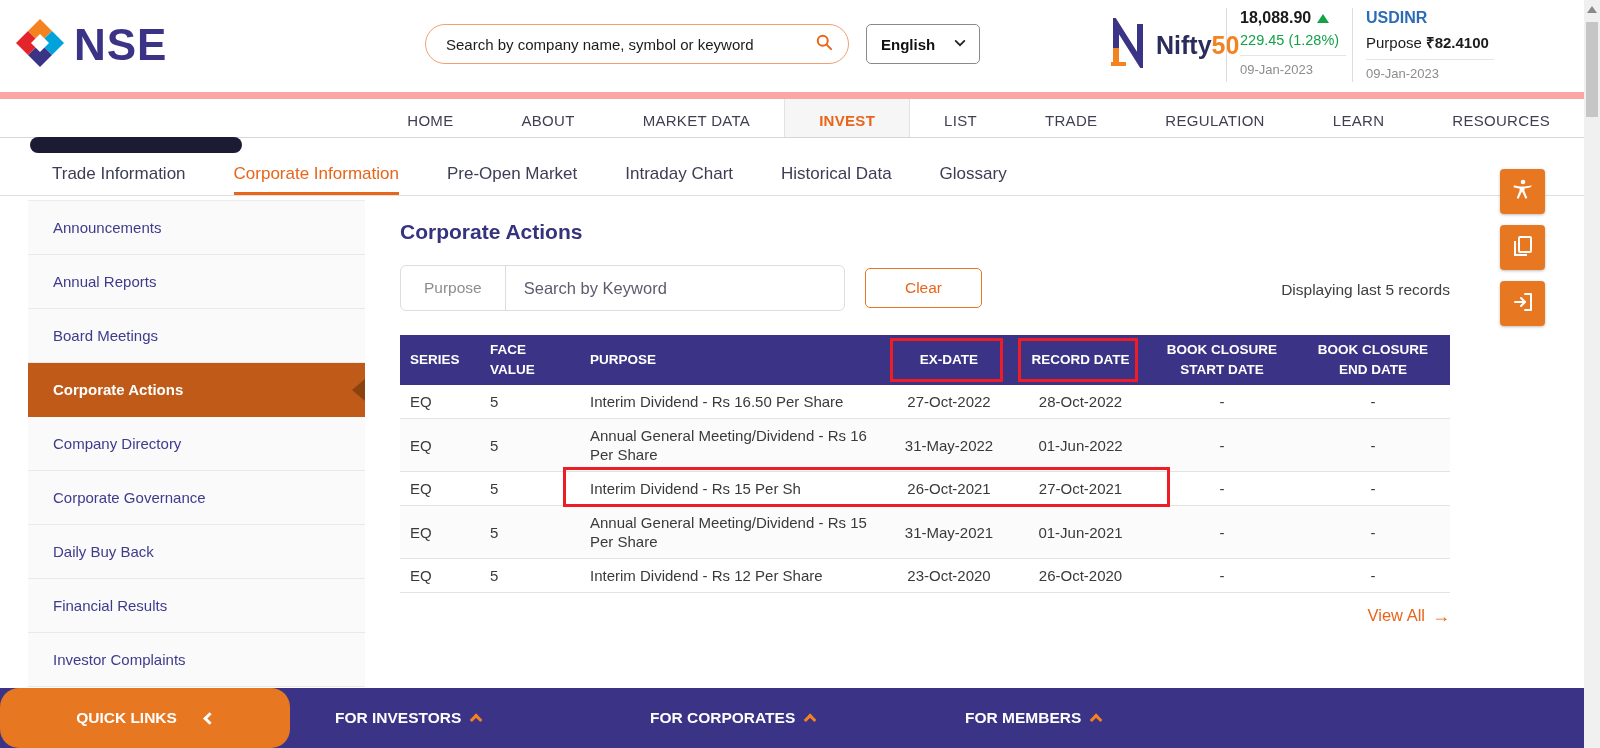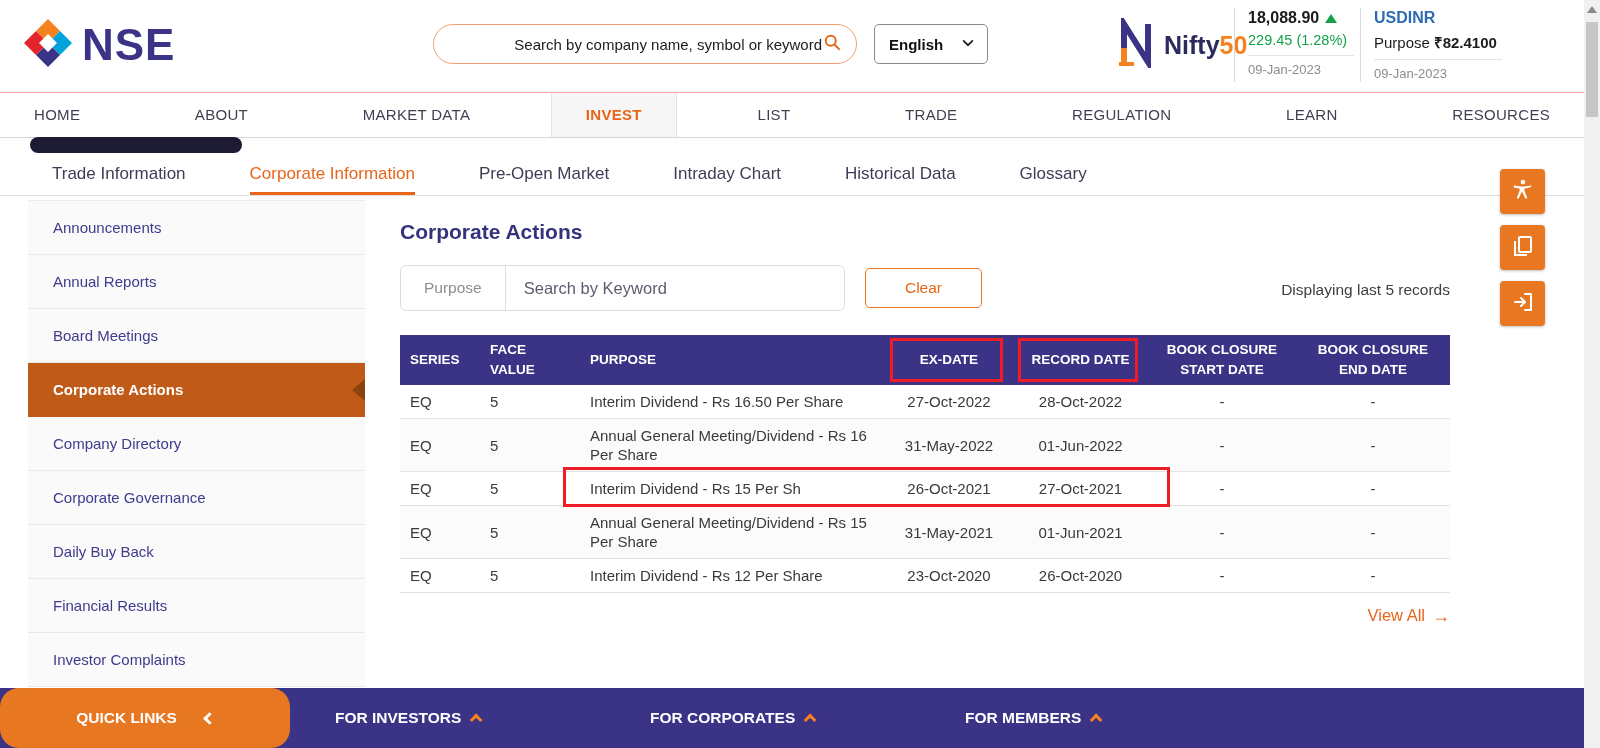--- a/index.html
+++ b/index.html
@@ -1,47 +1,47 @@
 <!DOCTYPE html>
 <html><head>
 <meta charset="utf-8">
 <style>
   * { margin:0; padding:0; box-sizing:border-box; }
   body { font-family:"Liberation Sans", sans-serif; background:#fff; }
   .page { position:relative; width:1600px; height:748px; overflow:hidden; background:#fff; }
 
   
-  .header { position:absolute; left:8px; top:0; width:1512px; height:90px; background:#fff; }
+  .header { position:absolute; left:0; top:0; width:1512px; height:90px; background:#fff; }
   .logo { position:absolute; left:14px; top:17px; display:flex; align-items:center; gap:8px; cursor:pointer; }
   .logo-text { font-size:44px; font-weight:800; color:#3b3486; letter-spacing:1px; line-height:1; }
   .search-pill { position:absolute; left:425px; top:24px; width:424px; height:40px; border:1px solid #f0a070; border-radius:20px; display:flex; align-items:center; padding:0 14px 0 20px; background:#fff; }
-  .search-pill input { flex:1; border:none; outline:none; font-size:15px; color:#111; font-family:"Liberation Sans",sans-serif; background:transparent;text-align:right; }
+  .search-pill input { flex:1; border:none; outline:none; font-size:15px; color:#111; font-family:"Liberation Sans",sans-serif; background:transparent; }
   .search-pill input::placeholder { color:#1c1c1c; }
   .lang-select { position:absolute; left:866px; top:24px; width:114px; height:40px; border:1px solid #8a8a8a; border-radius:5px; display:flex; align-items:center; justify-content:space-between; padding:0 12px 0 14px; font-size:15px; font-weight:bold; color:#111; cursor:pointer; background:#fff; }
   .nifty-block { position:absolute; left:1106px; top:18px; display:flex; align-items:center; gap:6px; }
   .nifty-name { font-size:25px; font-weight:bold; color:#2b2b5e; }
   .nifty-name .suffix { color:#f58220; }
   .v-divider { position:absolute; top:8px; width:1px; height:74px; background:#dcdcdc; }
   .quote { position:absolute; top:9px; font-size:14.5px; }
   .quote .q1 { font-size:16px; font-weight:bold; color:#1a1a1a; display:flex; align-items:center; gap:6px; }
   .up-tri { width:0; height:0; border-left:6px solid transparent; border-right:6px solid transparent; border-bottom:9px solid #14a248; display:inline-block; }
   .quote .q2 { color:#14a248; padding:5px 0 7px; font-size:14.5px; }
   .quote .q2b { color:#1c1c1c; padding:5px 0 7px; font-size:15px; }
   .quote .q3 { color:#8c8c8c; border-top:1px solid #e4e4e4; padding-top:6px; font-size:13px; }
   .usd-sym { font-size:16px; font-weight:bold; color:#2c6cb4; }
 
   
-  .nav { position:absolute; left:0; top:92px; width:1584px; height:46px; background:#fff; border-top:1px solid #fca5a5; border-bottom:1px solid #d6d6d6; display:flex; justify-content:space-between; }
+  .nav { position:absolute; left:0; top:92px; width:1584px; height:46px; background:#fff; border-top:7px solid #fca5a5; border-bottom:1px solid #d6d6d6; display:flex; justify-content:flex-end; }
   .nav-item { padding:0 34px; line-height:44px; font-size:15px; color:#3f3f52; letter-spacing:.3px; cursor:pointer; }
   .nav-item.active { color:#e8651a; background:#f6f6f6; border-left:1px solid #e3e3e3; border-right:1px solid #e3e3e3; font-weight:bold; }
 
   .dark-remnant { position:absolute; left:30px; top:137px; width:212px; height:16px; background:#1d1b33; border-radius:8px; }
 
   
-  .tabs { position:absolute; left:0; top:153px; width:1584px; height:43px; background:#fff; border-bottom:1px solid #e0e0e0; display:flex; align-items:stretch; padding-left:52px; gap:64px; }
+  .tabs { position:absolute; left:0; top:153px; width:1584px; height:43px; background:#fff; border-bottom:1px solid #e0e0e0; display:flex; align-items:stretch; padding-left:52px; gap:48px; }
   .tab { display:flex; align-items:center; font-size:17px; color:#3d3d55; cursor:pointer; }
   .tab.active { color:#e8651a; box-shadow:inset 0 -3px 0 #e8651a; }
 
   
   .sidebar { position:absolute; left:28px; top:200px; width:337px; background:#fafafa; border-top:1px solid #ececec; }
   .sidebar-item { position:relative; height:54px; display:flex; align-items:center; padding-left:25px; font-size:15px; color:#3f3b8c; border-bottom:1px solid #e9e9e9; cursor:pointer; }
   .sidebar-item.active { background:#c05a18; color:#fff; font-weight:bold; border-bottom-color:#c05a18; }
   .sidebar-item.active .notch { position:absolute; right:0; top:50%; transform:translateY(-50%); width:0; height:0; border-top:11px solid transparent; border-bottom:11px solid transparent; border-right:13px solid #8a430f; }
 
   

